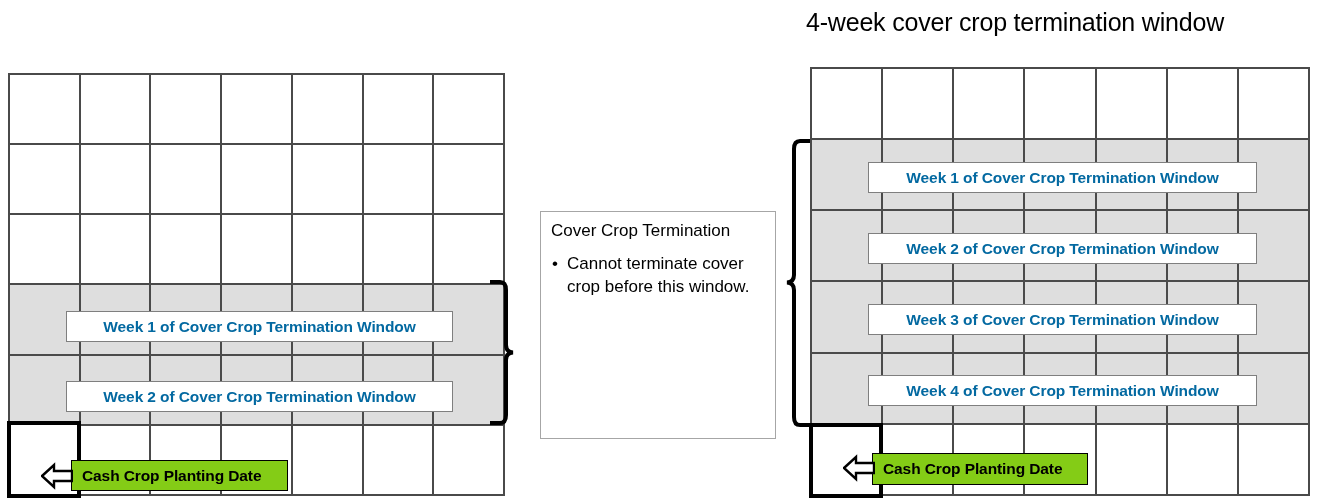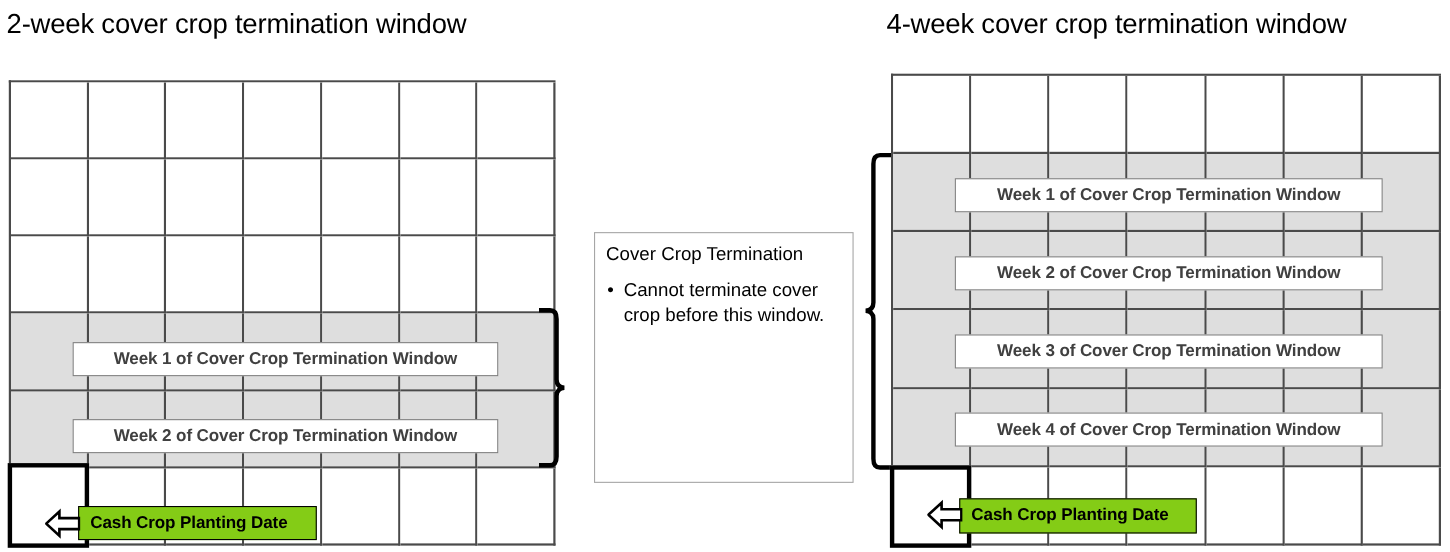--- a/index.html
+++ b/index.html
@@ -82,21 +82,21 @@
     background: #ffffff;
     border: 1px solid #7f7f7f;
     font-size: 15.5px;
     font-weight: bold;
     letter-spacing: -0.1px;
     display: flex;
     align-items: center;
     justify-content: center;
     white-space: nowrap;
     z-index: 6;
-    color: #404040;
+    color: #0369a1;
   }
   .wl-left  { left: 66px;  width: 387px; height: 31px; }
   .wl-right { left: 868px; width: 389px; height: 31px; }
 
   
   .cash-chip {
     position: absolute;
     box-sizing: border-box;
     background: #84cc16;
     border: 1px solid #000000;
@@ -166,21 +166,20 @@
     z-index: 3;
   }
   .brace-left-panel  { left: 487px; top: 279px; width: 28px; height: 147px; }
   .brace-right-panel { left: 785px; top: 138px; width: 28px; height: 290px; }
 </style>
 </head>
 <body>
 
 <div class="panel panel-left">
 
-  <div class="panel-title">2-week cover crop termination window</div>
 
   <div class="grid grid-left">
     <div class="cell"></div>
     <div class="cell"></div>
     <div class="cell"></div>
     <div class="cell"></div>
     <div class="cell"></div>
     <div class="cell"></div>
     <div class="cell"></div>
 

